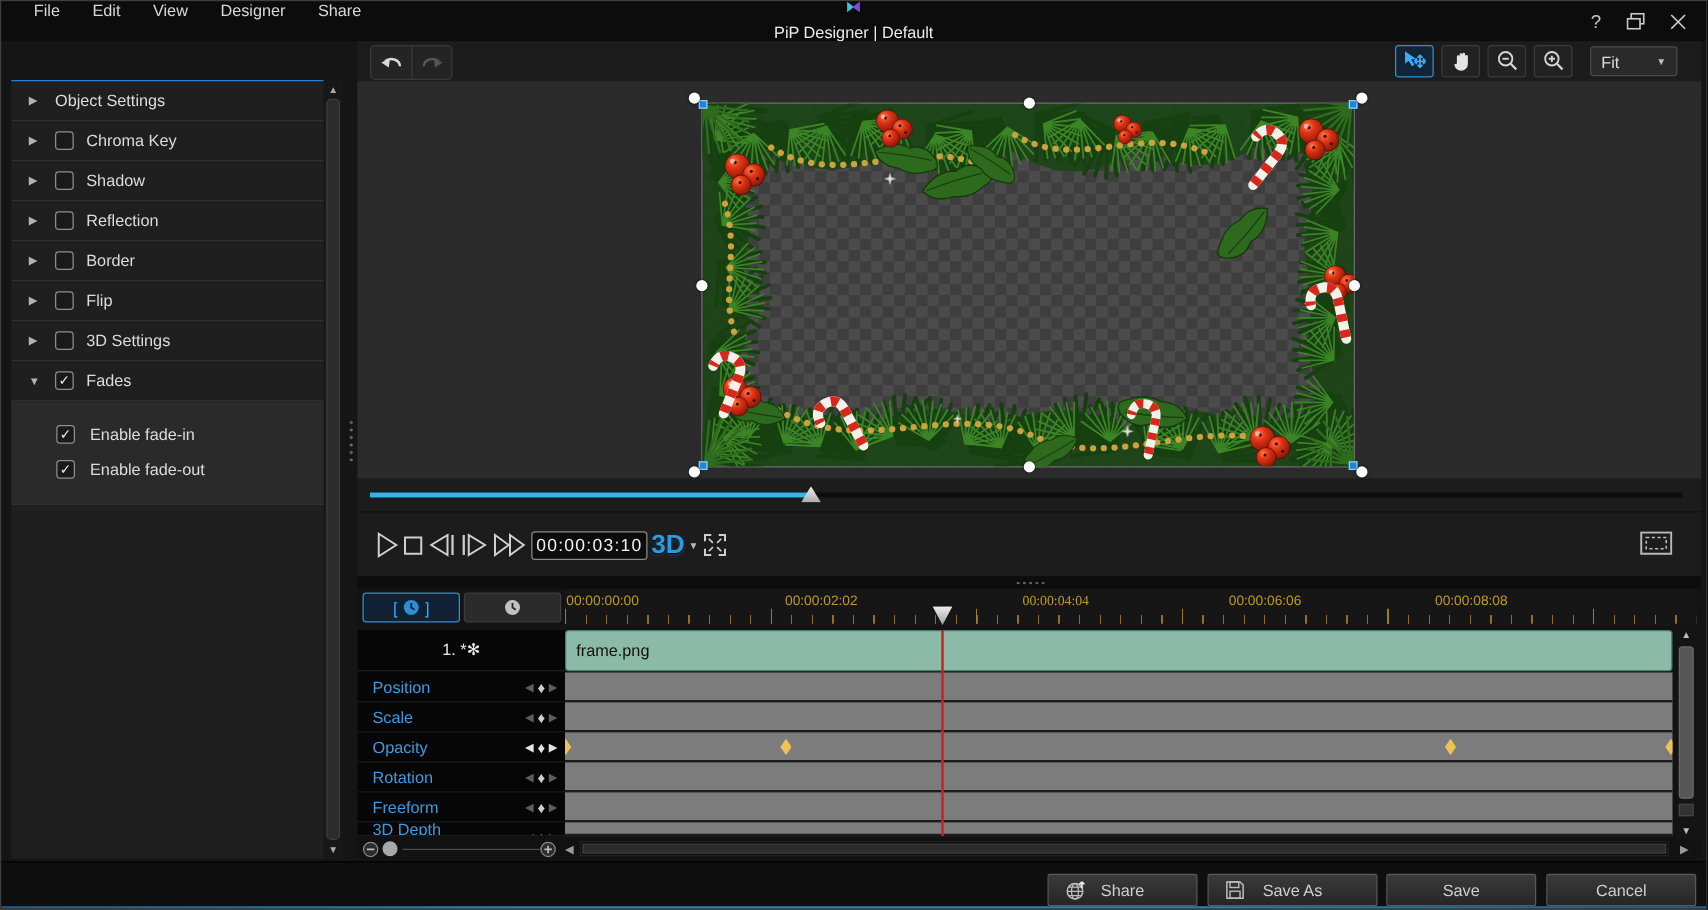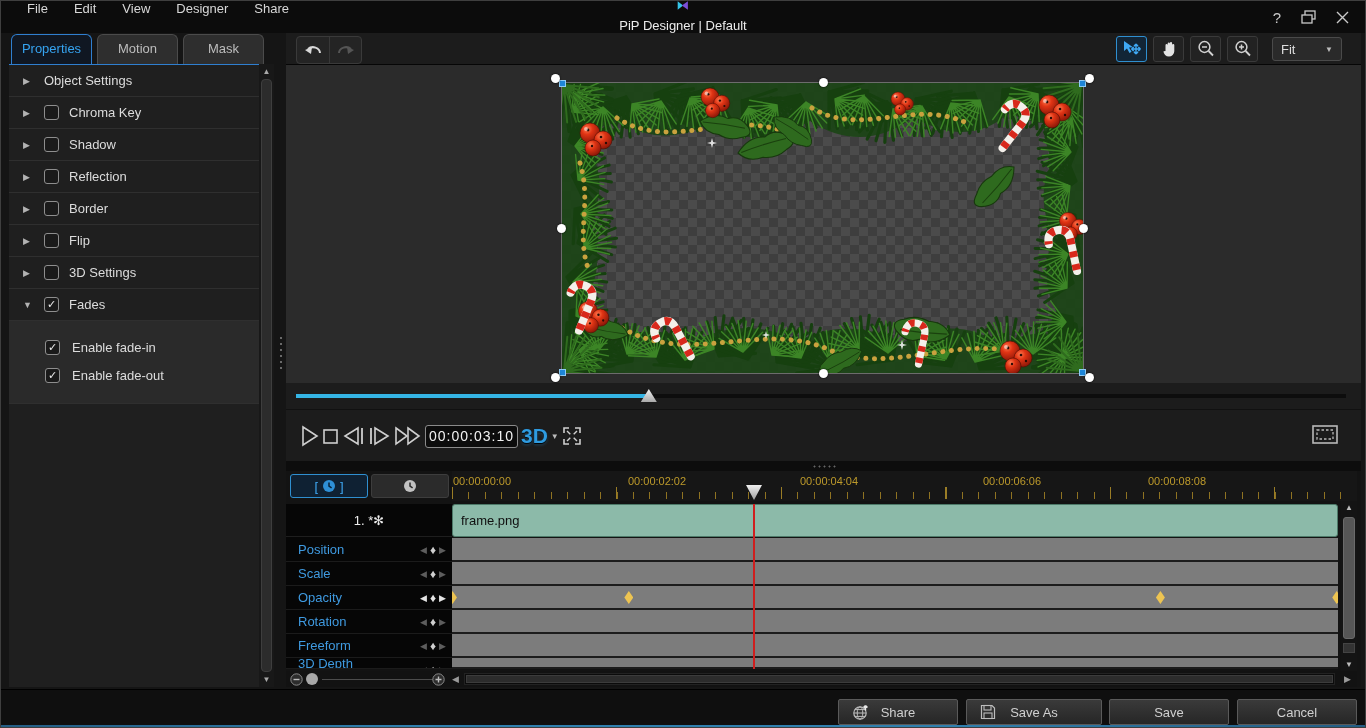--- a/index.html
+++ b/index.html
@@ -34,21 +34,21 @@
   .subpanel{background:#2a2a2a;border-bottom:1px solid #2f2f2f;padding:12px 0 14px 0;}
   .sub-row{height:28px;display:flex;align-items:center;padding-left:36px;gap:12px;}
 
   .side-scroll{position:absolute;left:258px;top:63px;width:15px;height:623px;background:#181818;}
   .scroll-arrow{position:absolute;left:0;width:100%;text-align:center;font-size:8px;color:#a9a9a9;}
   .side-thumb{position:absolute;left:2px;top:15px;bottom:15px;width:11px;background:#2c2c2c;border:1px solid #3e3e3e;border-radius:4px;}
   .panel-divider-dots{position:absolute;left:278px;top:334px;width:4px;height:34px;
     background-image:radial-gradient(circle,#6a6a6a 1px,transparent 1.4px);background-size:4px 6px;background-repeat:repeat-y;}
 
   
-  .preview-toolbar{position:absolute;left:285px;top:32px;width:1075px;height:32px;background:#1c1c1c;border-bottom:1px solid #060606;}
+  .preview-toolbar{position:absolute;left:285px;top:32px;width:1075px;height:48px;background:#1c1c1c;border-bottom:1px solid #060606;}
   .undo-redo{position:absolute;left:10px;top:3px;display:flex;background:#242424;border:1px solid #3a3a3a;border-radius:4px;}
   .ur-btn{width:32px;height:26px;display:flex;align-items:center;justify-content:center;}
   .ur-btn + .ur-btn{border-left:1px solid #383838;}
   .view-tools{position:absolute;right:19px;top:3px;display:flex;gap:6px;align-items:center;}
   .tool-btn{width:31px;height:26px;background:#222;border:1px solid #3a3a3a;border-radius:3px;
     display:flex;align-items:center;justify-content:center;}
   .tool-btn.active{border-color:#2f8fd0;background:#122536;}
   .fit-dd{width:70px;height:24px;margin-left:8px;background:#2a2a2a;border:1px solid #4a4a4a;border-radius:3px;
     display:flex;align-items:center;justify-content:space-between;padding:0 8px;font-size:13px;color:#ddd;}
   .caret{font-size:8px;color:#bbb;}
@@ -162,25 +162,20 @@
       <svg width="15" height="14" viewBox="0 0 15 14">
         <rect x="4" y="1" width="10" height="8" fill="none" stroke="#c9c9c9" stroke-width="1.3"></rect>
         <rect x="1" y="5" width="10" height="8" fill="#0c0c0c" stroke="#c9c9c9" stroke-width="1.3"></rect>
       </svg>
       <svg width="13" height="13" viewBox="0 0 13 13">
         <path d="M1 1 L12 12 M12 1 L1 12" stroke="#c9c9c9" stroke-width="1.4"></path>
       </svg>
     </div>
   </div>
 
-  <div class="tabs" id="tabs">
-      <div class="tab active">Properties</div>
-      <div class="tab">Motion</div>
-      <div class="tab">Mask</div>
-    </div>
 
   <div class="sidebar" id="sidebar">
       <div class="side-row">
         <span class="tri">▶</span>
         <span class="side-label">Object Settings</span>
       </div>
       <div class="side-row">
         <span class="tri">▶</span>
         <span class="cb"></span>
         <span class="side-label">Chroma Key</span>
@@ -563,21 +558,21 @@
         <circle cx="7" cy="7" r="6" fill="#c2c2c2"></circle>
         <path d="M7 3.4 V7 L9.6 8.8" stroke="#2a2a2a" stroke-width="1.5" fill="none"></path>
       </svg>
     </div>
 
     <div class="ruler" id="ruler">
       <div class="ticks-minor"></div>
       <div class="ticks-major"></div>
     <span class="ruler-label" style="left: 1px;">00:00:00:00</span>
         <span class="ruler-label" style="left: 176px;">00:00:02:02</span>
-        <span class="ruler-label" style="left: 348px;">00:00:04:04</span>
+        <span class="ruler-label" style="left: 366px; font-family: Liberation Serif, serif;">00:00:04:04</span>
         <span class="ruler-label" style="left: 531px;">00:00:06:06</span>
         <span class="ruler-label" style="left: 696px;">00:00:08:08</span>
       </div>
     <div class="playhead-tri" id="playhead-tri" style="left: 460px;"></div>
 
     <div class="tracks">
       <div class="track-head" id="track-head">
         <div class="row0-head">1. *✻</div>
       <div class="prop-head" style="top: 34px;">
             <span class="prop-label">Position</span>

